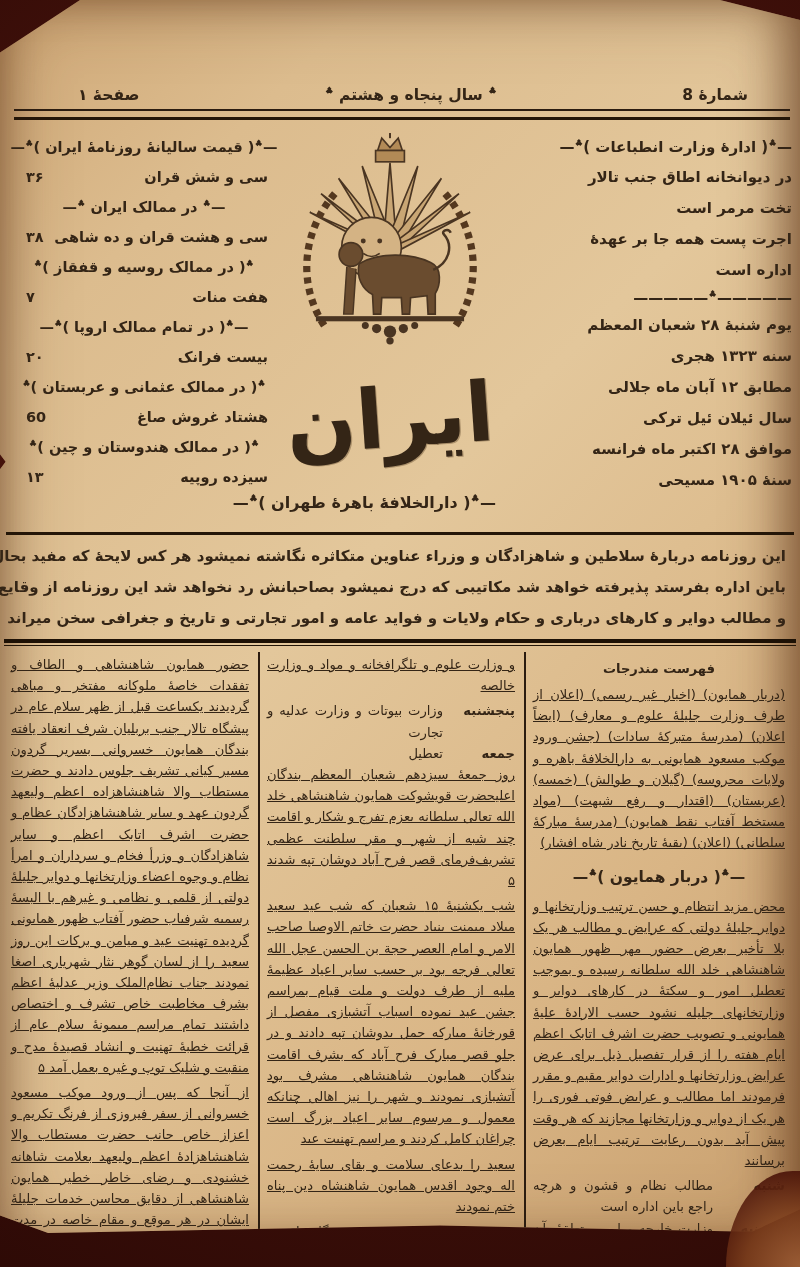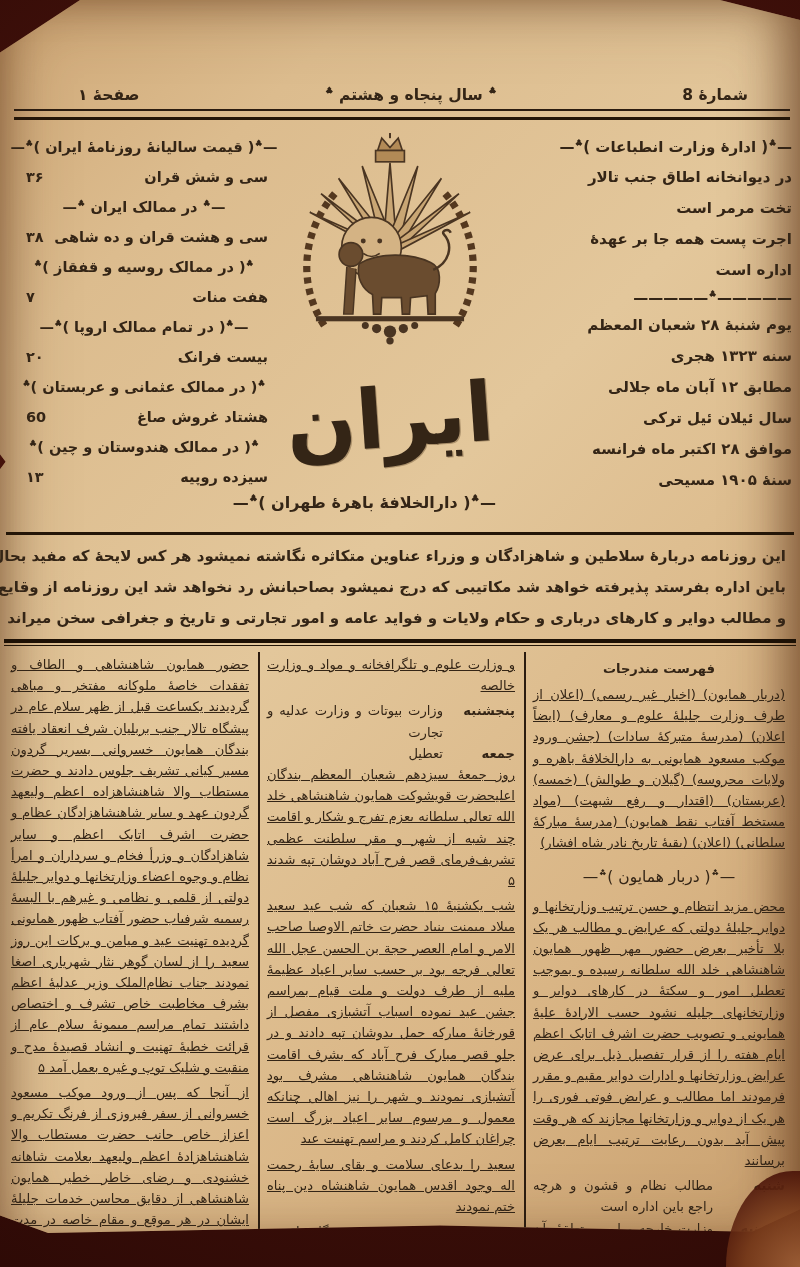--- a/index.html
+++ b/index.html
@@ -41,21 +41,21 @@
   .notice .ln{line-height:31px;white-space:nowrap;}
   .rule-thick{margin:2px 4px 0;border-top:4px solid #1d1105;border-bottom:1.5px solid #241608;height:2px;}
   
   .cols{display:flex;margin:6px 6px 0 4px;height:618px;overflow:hidden;}
   .bcol{padding:2px 9px 0 7px;font-size:13.1px;line-height:21.2px;text-align:justify;overflow:hidden;}
   .bcol + .bcol{border-right:2px solid #2b1c10;}
   .bcol-r{width:252px;}
   .bcol-m{width:248px;}
   .bcol-l{flex:1;}
   .toc-title{text-align:center;font-weight:bold;font-size:13px;line-height:30px;}
-  .sec-title{text-align:center;font-weight:normal;font-size:15.5px;line-height:38px;letter-spacing:.5px;white-space:nowrap;}
+  .sec-title{text-align:center;font-weight:bold;font-size:15.5px;line-height:38px;letter-spacing:.5px;white-space:nowrap;}
   .para{margin:0 0 4px;text-decoration:underline;}
   .sched{display:flex;gap:10px;}
   .sched .day{min-width:62px;font-weight:bold;}
   .sched .desc{flex:1;}
 </style>
 </head>
 <body>
 
 <div class="book">
   <div class="paper">

